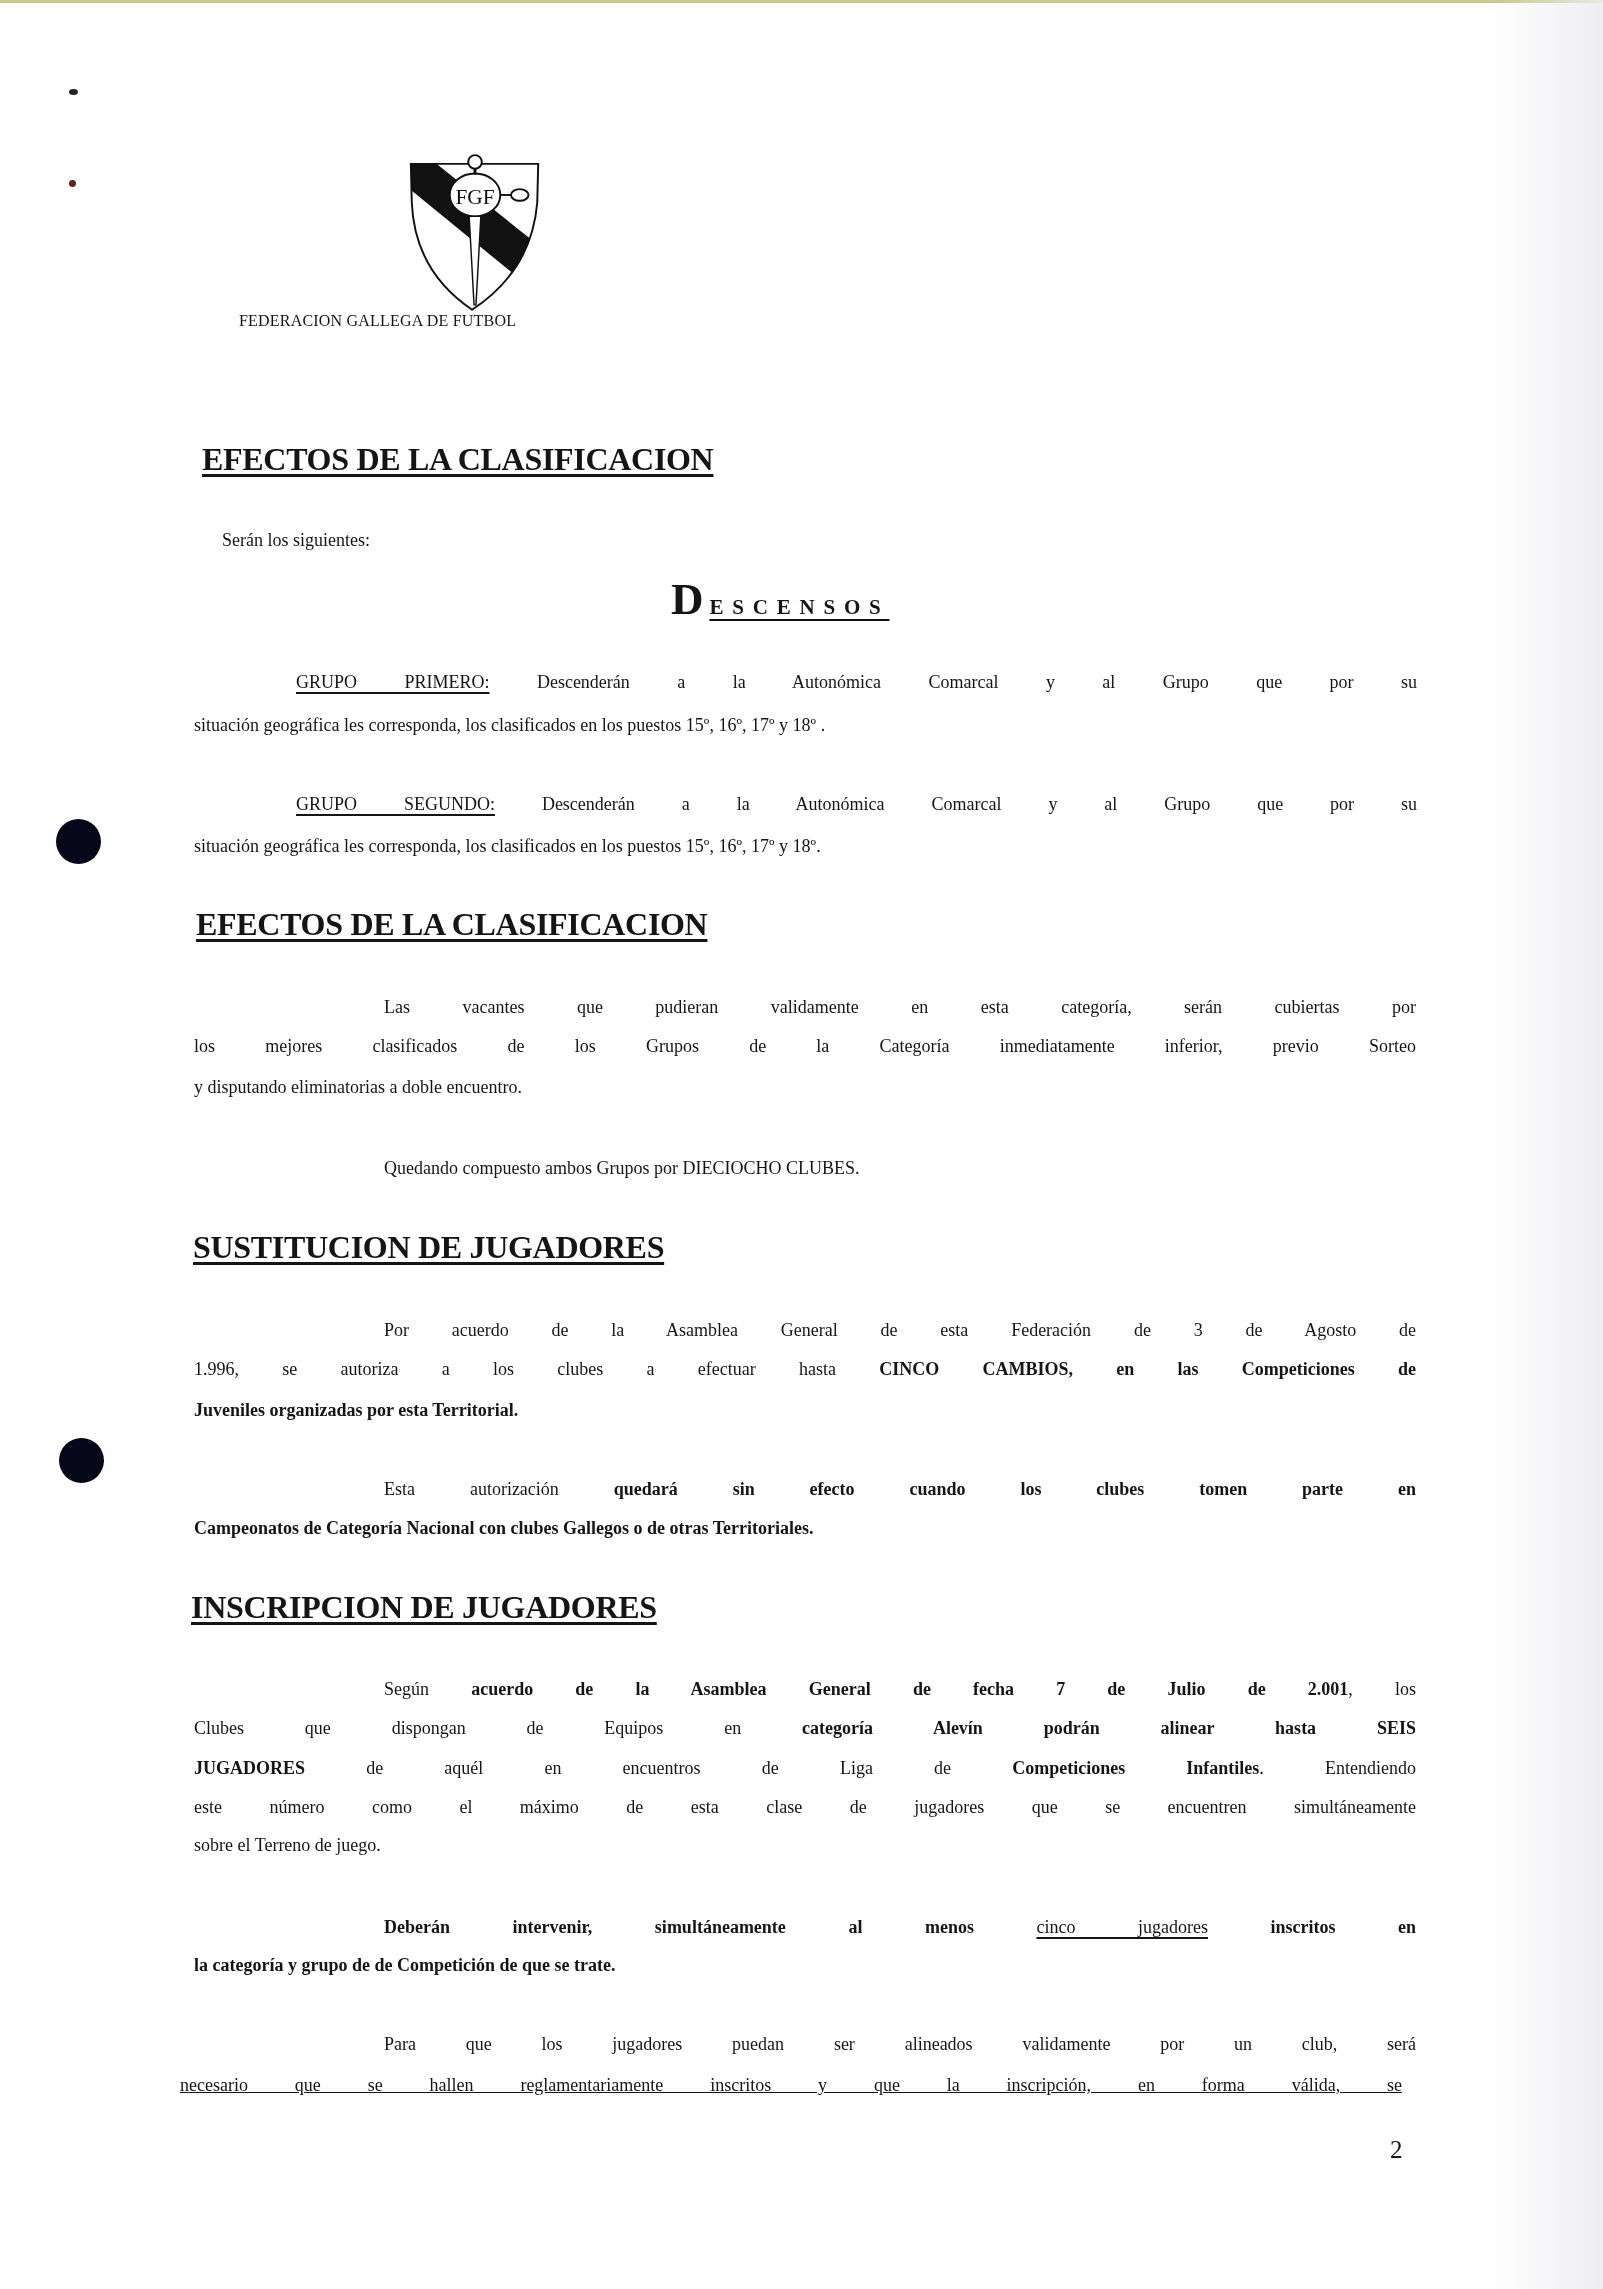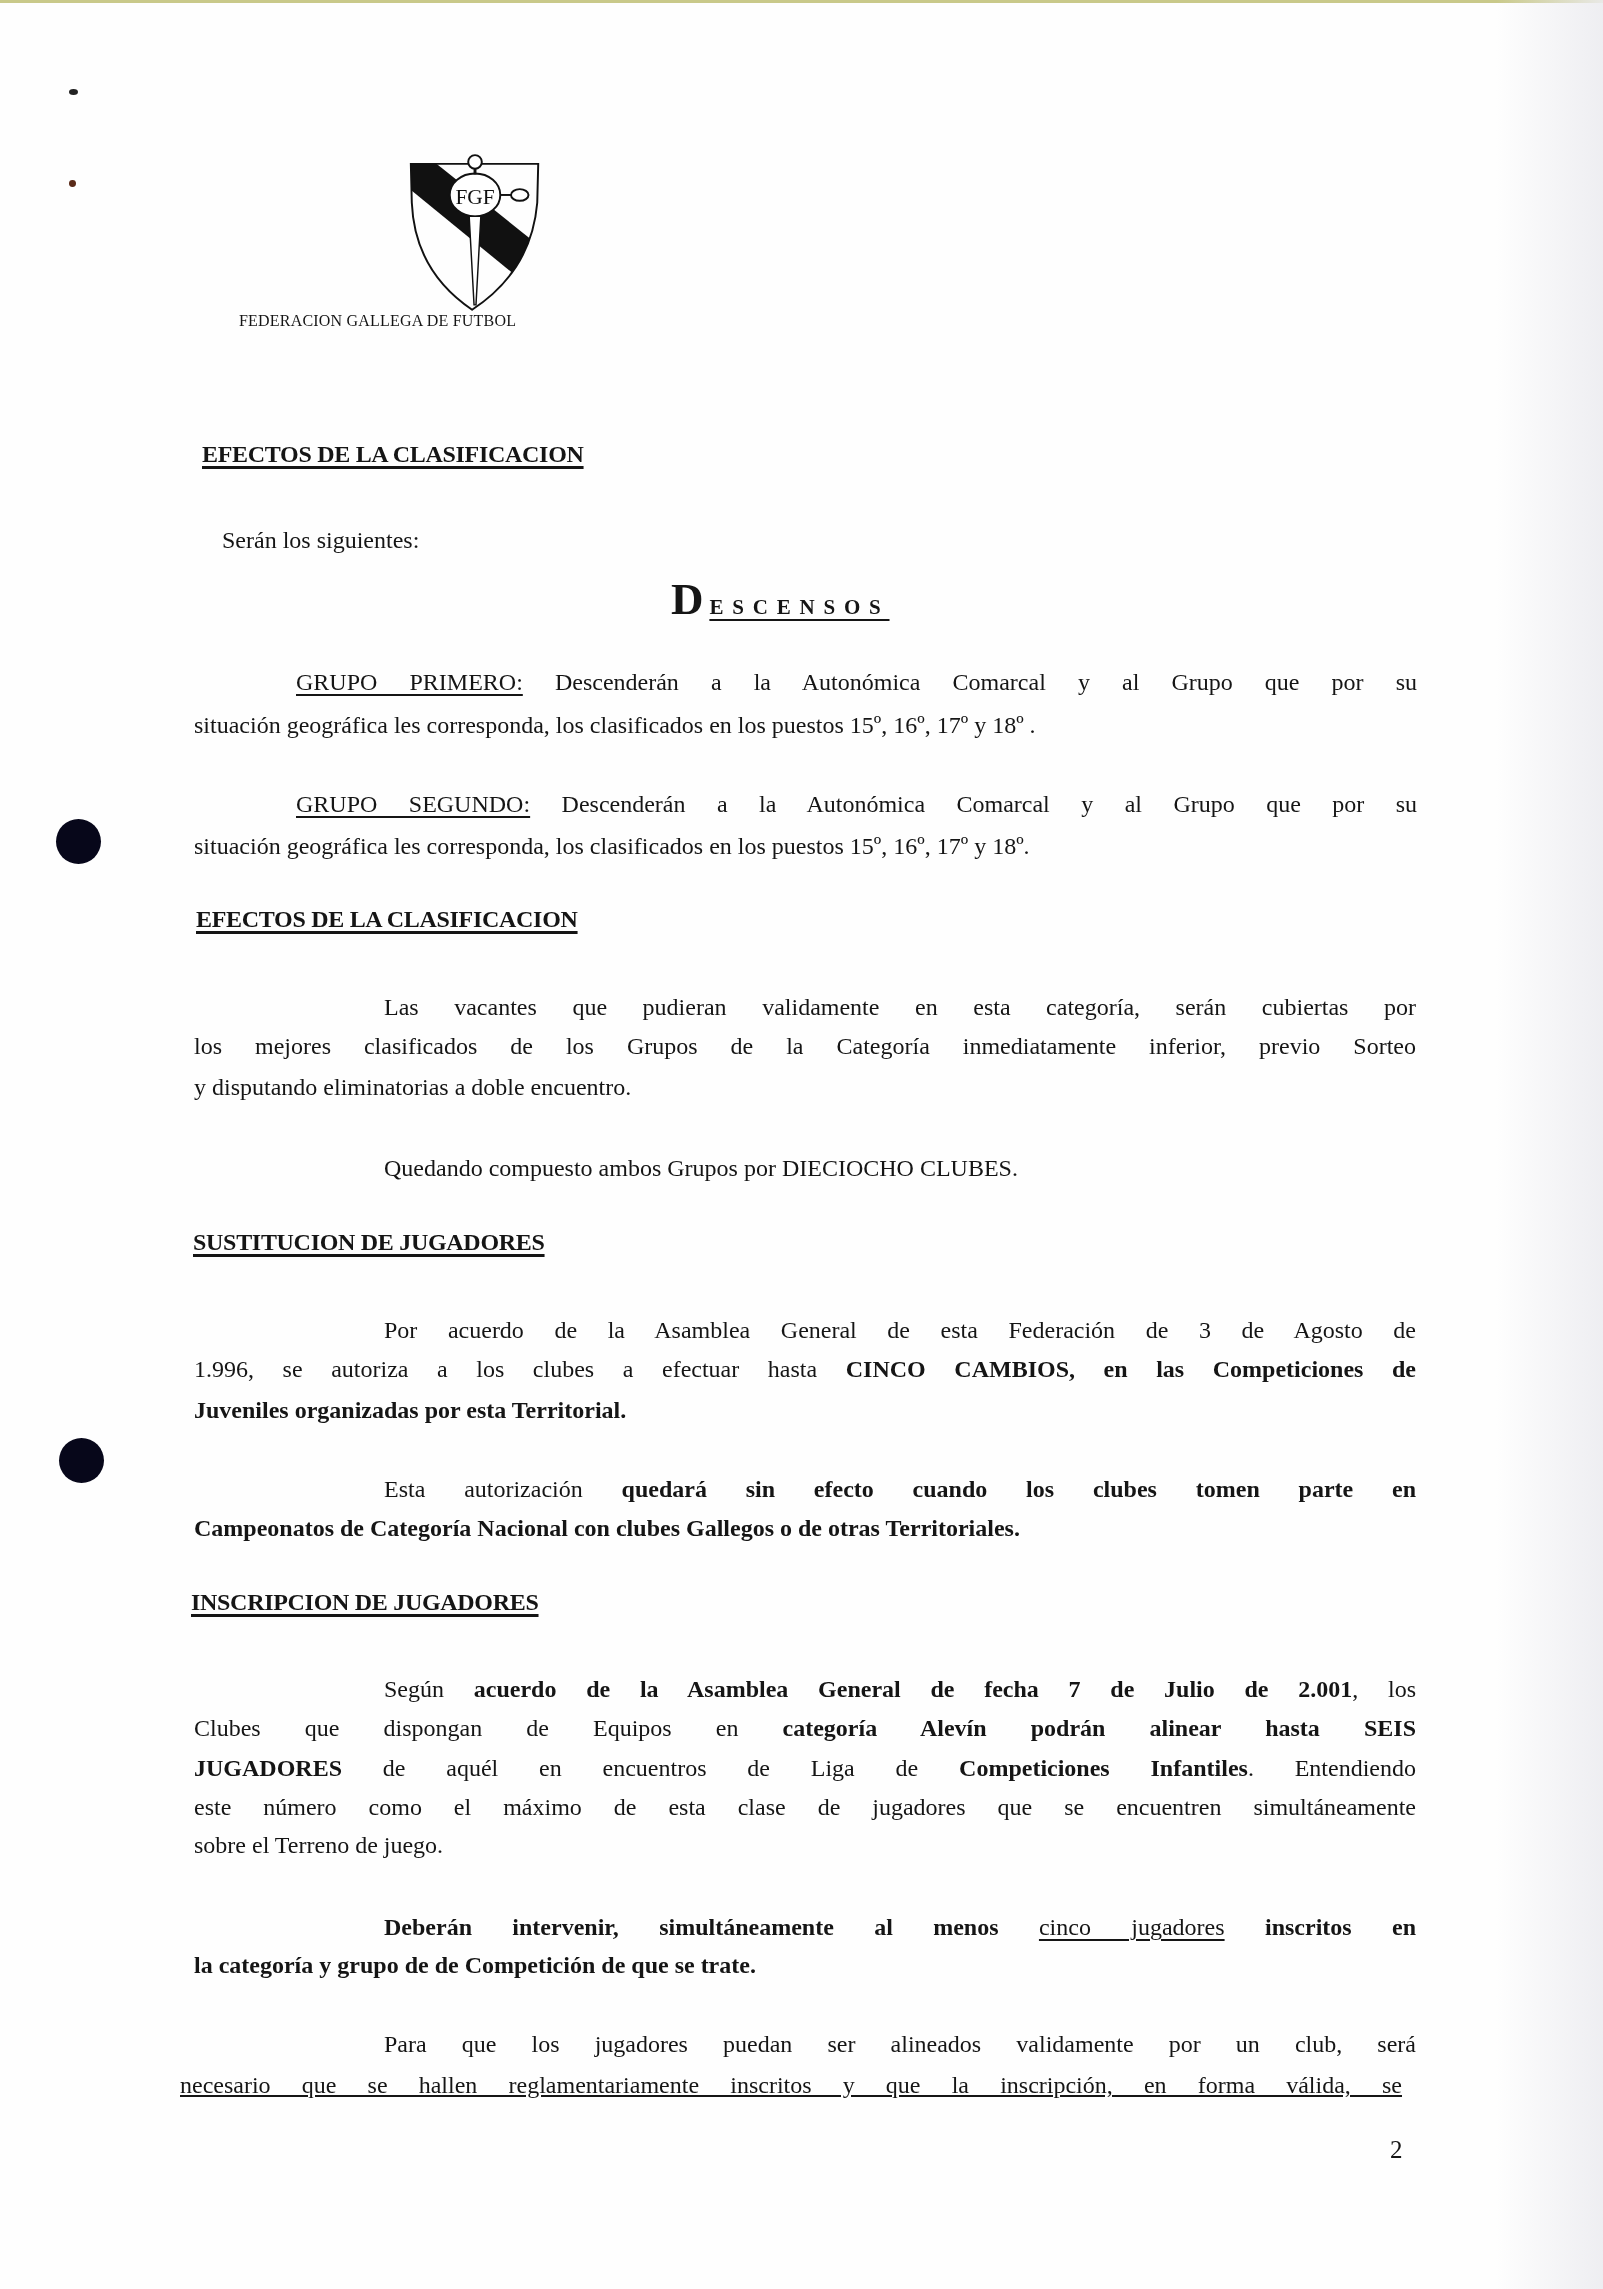--- a/index.html
+++ b/index.html
@@ -9,23 +9,23 @@
     font-family: "Liberation Serif", "DejaVu Serif", serif;
     color: #151515;
   }
   .topline { position: absolute; left: 0; top: 0; width: 1603px; height: 2.9px; background: #c9c98a; }
   .edge-shade { position: absolute; right: 0; top: 0; width: 107px; height: 2290px;
     background: linear-gradient(to right, rgba(240,240,244,0), rgba(236,236,240,0.9)); }
   .speck { position: absolute; background: #222; border-radius: 50%; }
   .hole { position: absolute; width: 45px; height: 45px; border-radius: 50%; background: #07071a; }
   .logo { position: absolute; left: 405px; top: 144px; width: 141px; height: 171px; }
   .org-name { position: absolute; left: 239px; top: 312px; font-size: 16px; letter-spacing: 0.2px; white-space: nowrap; }
-  .heading { position: absolute; font-weight: bold; font-size: 24px; text-decoration: underline;
+  .heading { position: absolute; font-weight: bold; font-size: 32px; text-decoration: underline;
     text-decoration-thickness: 2.9px; text-underline-offset: 3.9px; white-space: nowrap; letter-spacing: -0.3px; }
-  .line { position: absolute; font-size: 24px; white-space: nowrap; line-height: 33px; }
+  .line { position: absolute; font-size: 18px; white-space: nowrap; line-height: 33px; }
   .line.just { text-align: justify; text-align-last: justify; white-space: normal; }
   .b { font-weight: bold; }
   .u { text-decoration: underline; text-underline-offset: 3.9px; text-decoration-thickness: 2px; }
   .descensos { position: absolute; left: 671px; top: 573px; white-space: nowrap; }
   .descensos .big { font-size: 45px; font-weight: bold; }
   .descensos .small { font-size: 21px; font-weight: bold; letter-spacing: 8.8px;
     text-decoration: underline; text-underline-offset: 4.9px; text-decoration-thickness: 2px; margin-left: 5.9px; }
   .page-num { position: absolute; left: 1390px; top: 2136px; font-size: 25px; }
 </style>
 </head>

